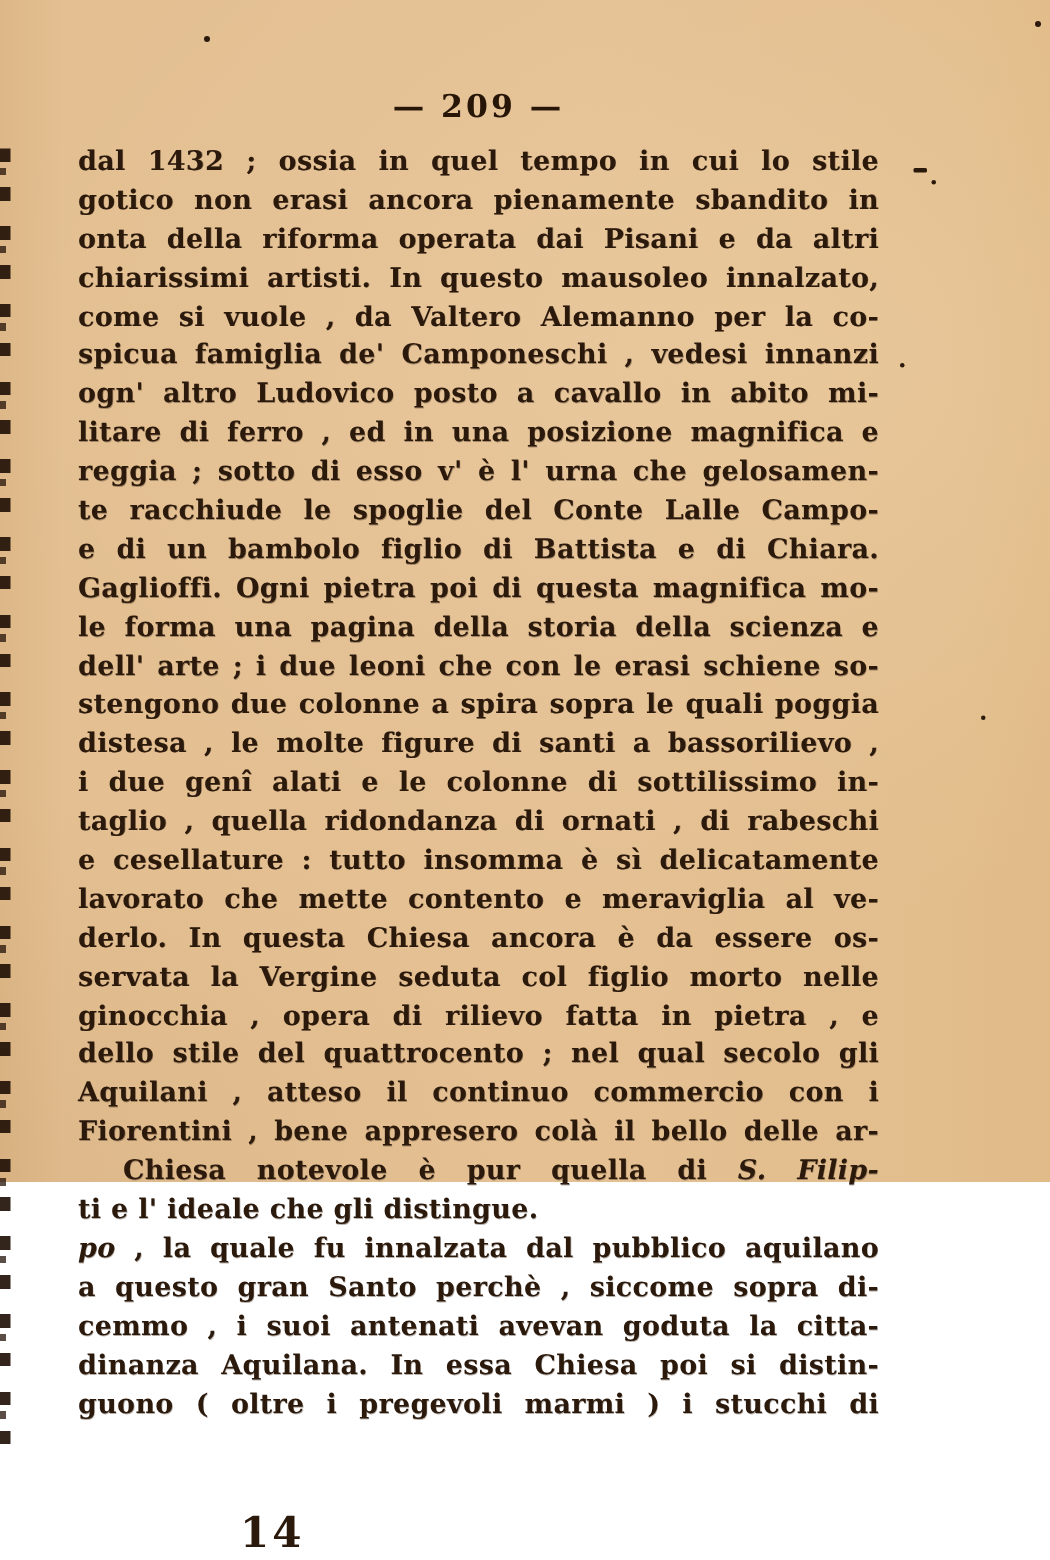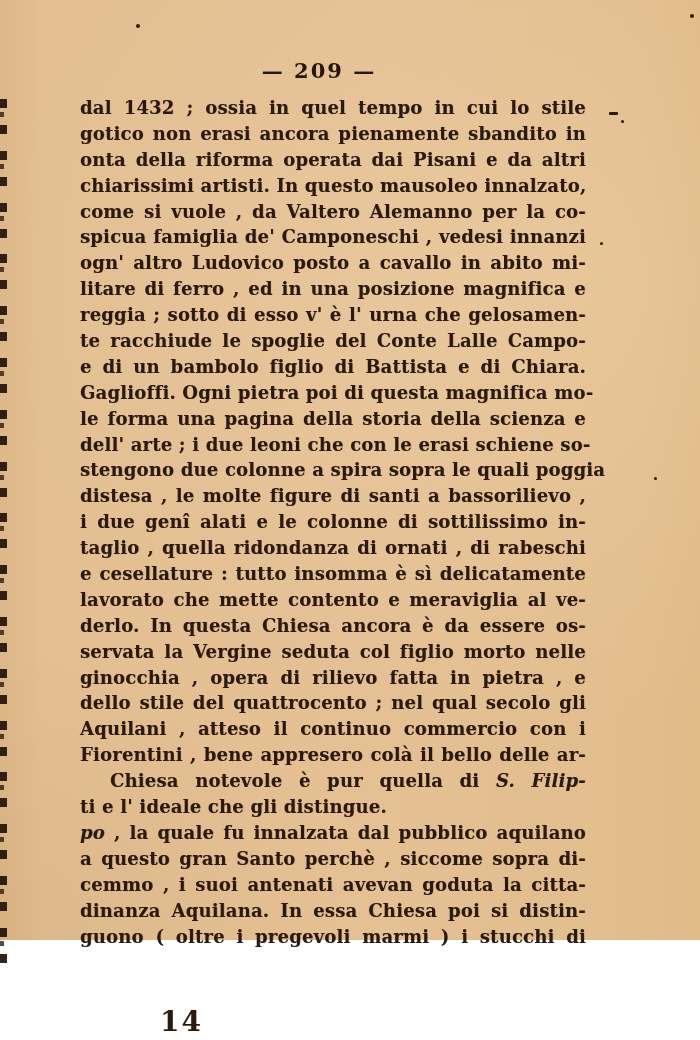--- a/index.html
+++ b/index.html
@@ -5,21 +5,21 @@
   html, body {
     margin: 0;
     padding: 0;
     width: 700px;
     height: 1040px;
     overflow: hidden;
   }
   .page {
     position: relative;
     width: 700px;
-    height: 940px;
+    height: 788px;
     background:
       radial-gradient(130% 80% at 75% 30%, rgba(255,238,205,0.18), rgba(255,238,205,0) 60%),
       radial-gradient(90% 60% at 0% 100%, rgba(170,120,70,0.10), rgba(170,120,70,0) 55%),
       linear-gradient(90deg, #ddb787 0%, #e3bf91 6%, #e4c093 55%, #e2bd8c 92%, #e0ba87 100%);
     font-family: "DejaVu Serif", "Liberation Serif", serif;
     color: #2b190c;
   }
   .header {
     position: absolute;
     top: 58px;
@@ -41,21 +41,20 @@
     letter-spacing: 0.2px;
     color: #2b190c;
     text-shadow: 0.4px 0.4px 0 rgba(43,25,12,0.35);
   }
   .line {
     height: 25.9px;
     line-height: 25.9px;
     white-space: nowrap;
     text-align: justify;
     text-align-last: justify;
-    margin-left: 28px;
   }
   .line.flush { text-align-last: left; }
   .line.indent { text-indent: 30px; }
   .it { font-style: italic; }
   .signature {
     position: absolute;
     top: 1005px;
     left: 160px;
     font-size: 28px;
     font-weight: 700;

